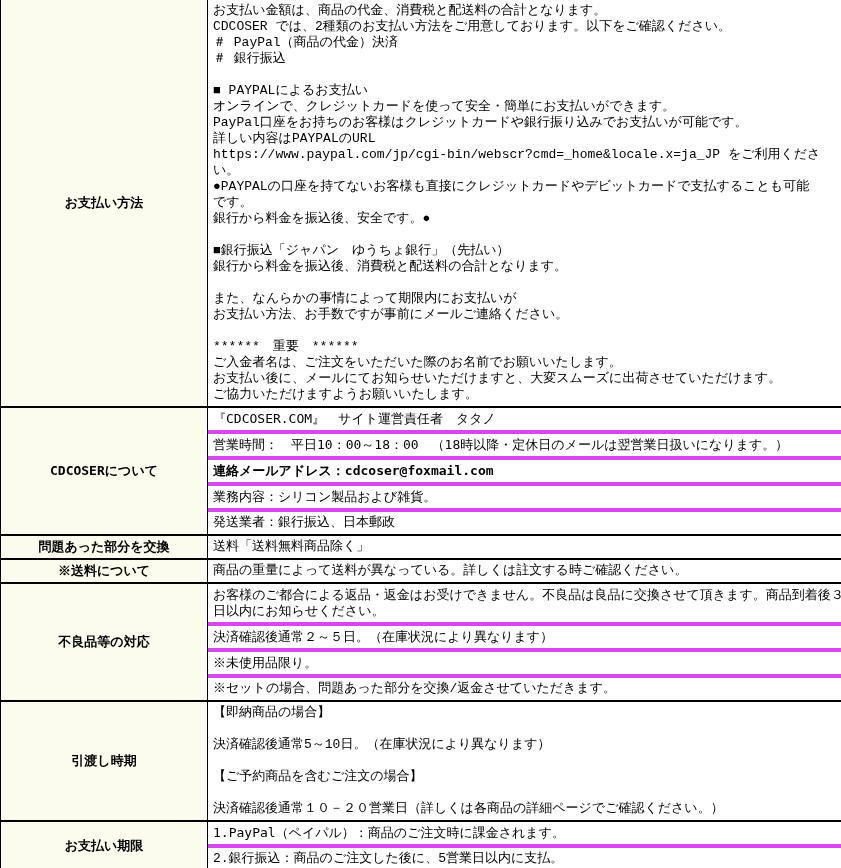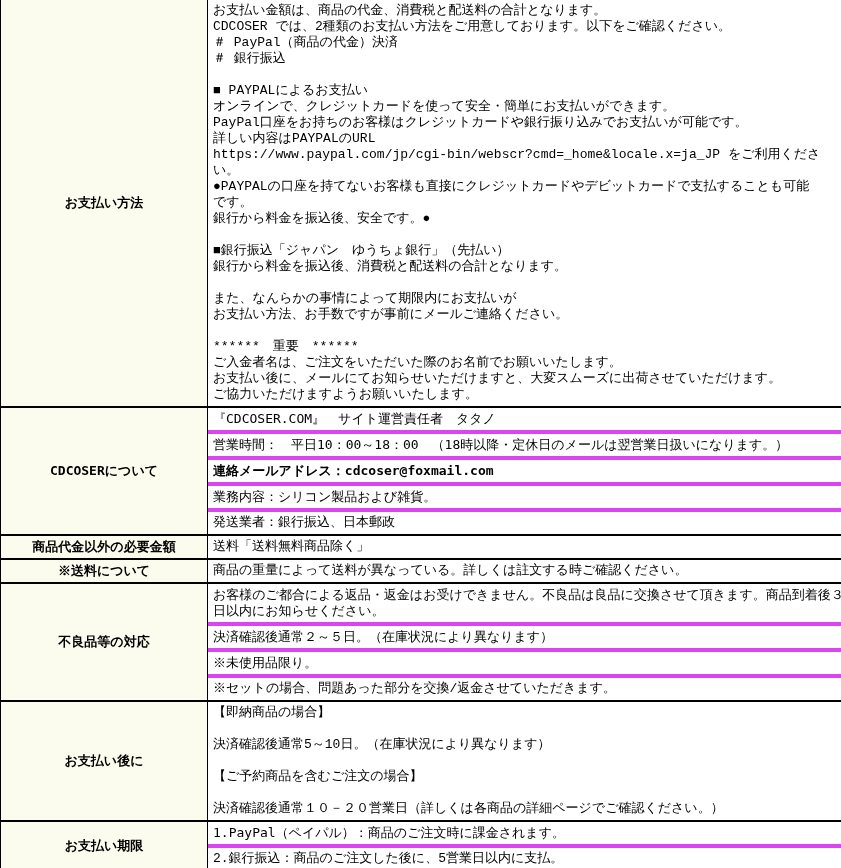--- a/index.html
+++ b/index.html
@@ -96,21 +96,21 @@
           </div>
           <div class="sub-cell">
             <div class="line">業務内容：シリコン製品および雑貨。</div>
           </div>
           <div class="sub-cell">
             <div class="line">発送業者：銀行振込、日本郵政</div>
           </div>
         </td>
       </tr>
       <tr>
-        <th class="label-cell">商品代金以外の必要金額</th>
+        <th class="label-cell">問題あった部分を交換</th>
         <td class="content-cell">
           <div class="sub-cell">
             <div class="line">送料「送料無料商品除く」</div>
           </div>
         </td>
       </tr>
       <tr>
         <th class="label-cell">※送料について</th>
         <td class="content-cell">
           <div class="sub-cell">
@@ -129,21 +129,21 @@
           </div>
           <div class="sub-cell">
             <div class="line">※未使用品限り。</div>
           </div>
           <div class="sub-cell">
             <div class="line">※セットの場合、問題あった部分を交換/返金させていただきます。</div>
           </div>
         </td>
       </tr>
       <tr>
-        <th class="label-cell">お支払い後に</th>
+        <th class="label-cell">引渡し時期</th>
         <td class="content-cell">
           <div class="sub-cell">
             <div class="line">【即納商品の場合】</div>
             <div class="line"></div>
             <div class="line">決済確認後通常5～10日。（在庫状況により異なります）</div>
             <div class="line"></div>
             <div class="line">【ご予約商品を含むご注文の場合】</div>
             <div class="line"></div>
             <div class="line">決済確認後通常１０－２０営業日（詳しくは各商品の詳細ページでご確認ください。）</div>
           </div>

